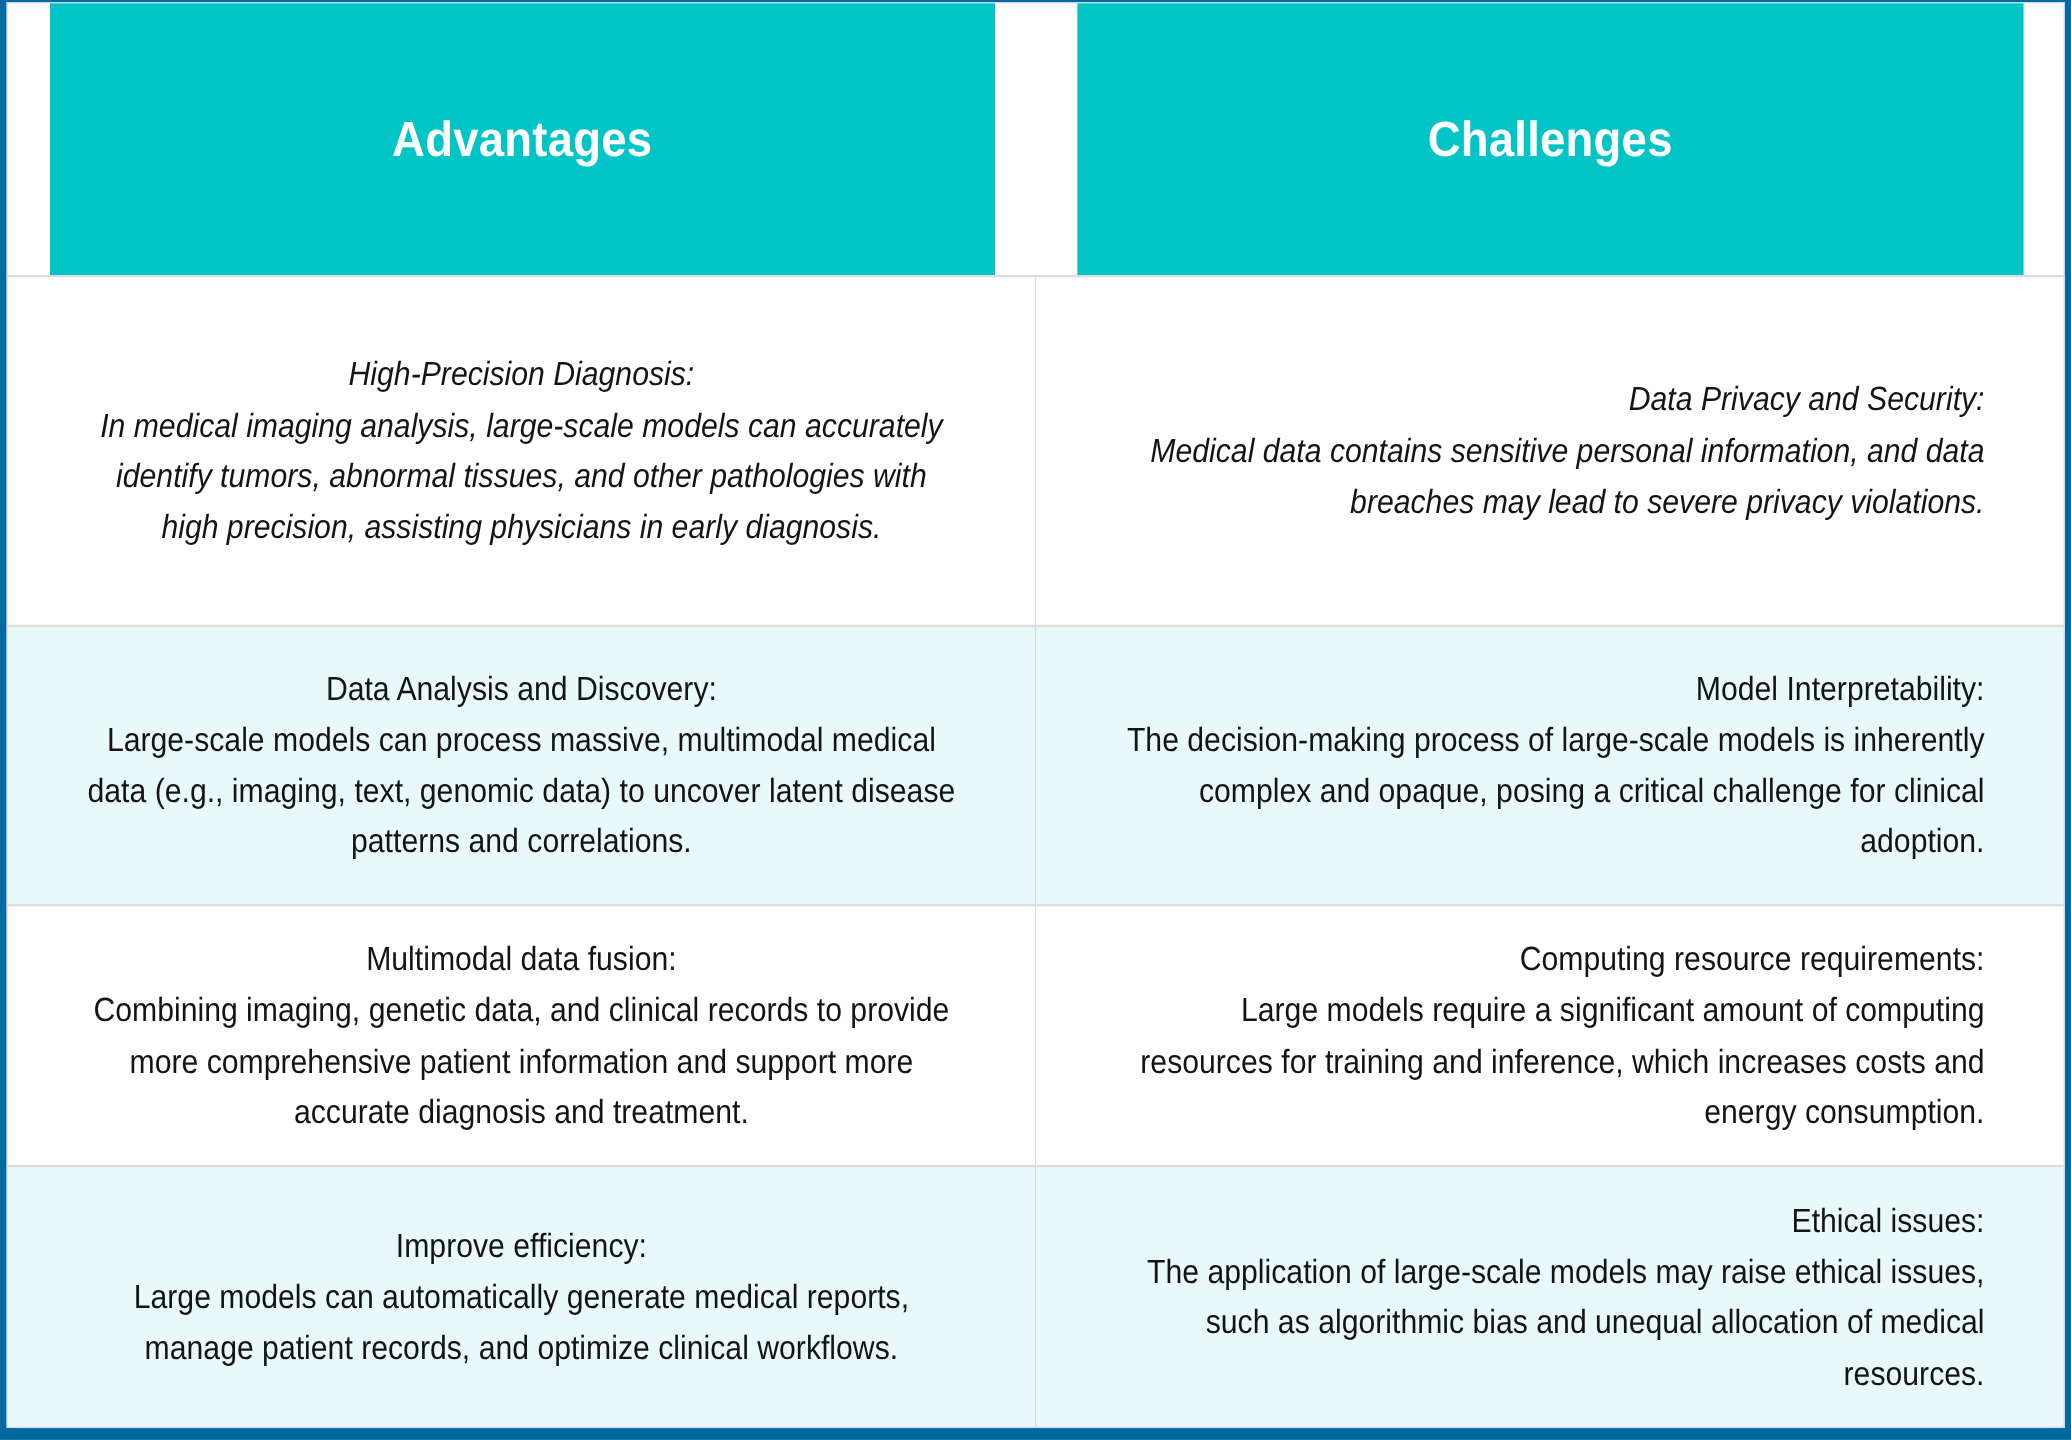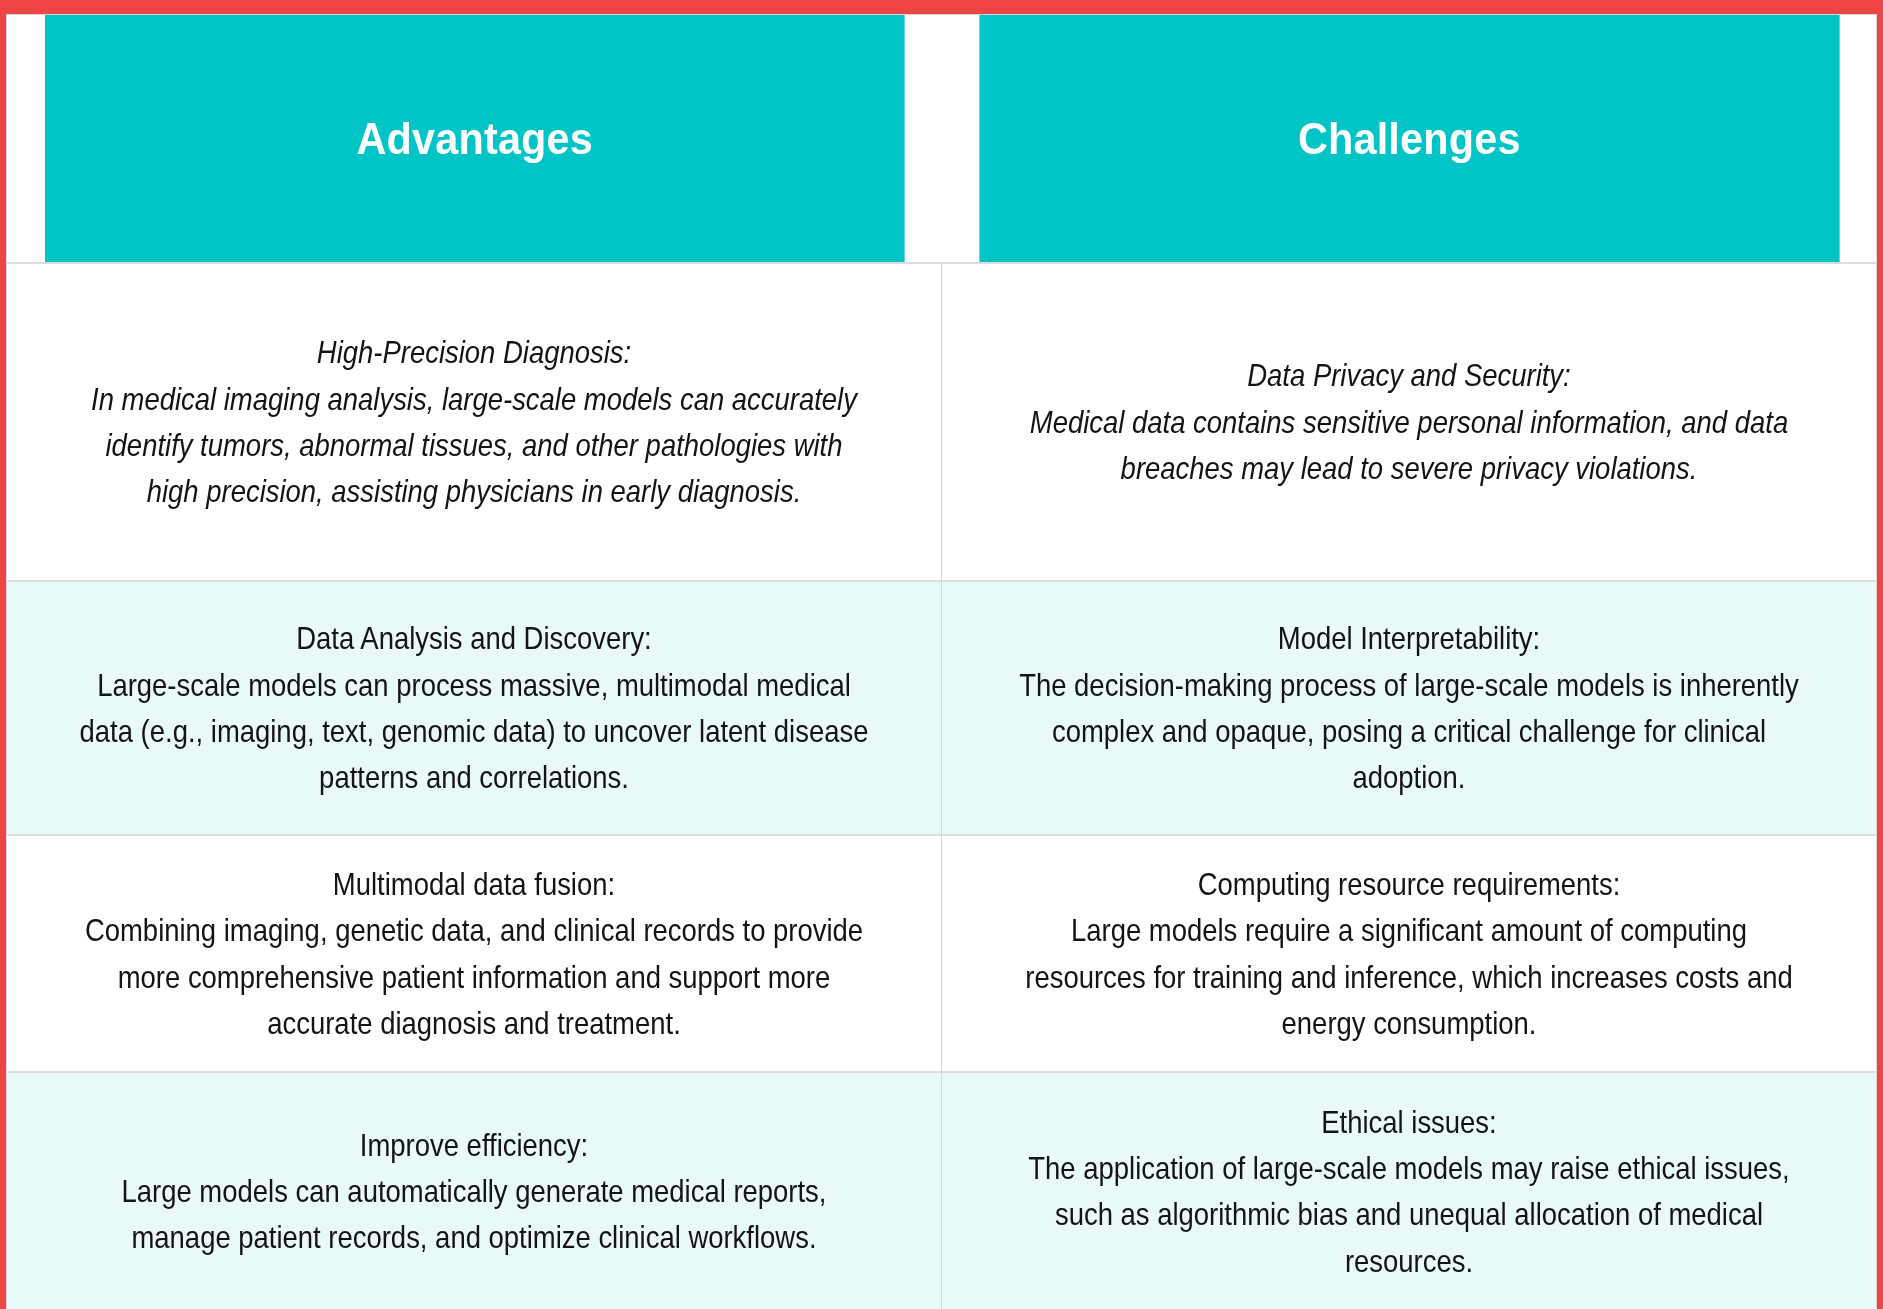--- a/index.html
+++ b/index.html
@@ -12,22 +12,22 @@
     width: 1883px;
     height: 1309px;
     font-family: "Liberation Sans", "DejaVu Sans", sans-serif;
     overflow: hidden;
   }
 
   .table-wrap {
     box-sizing: border-box;
     width: 1883px;
     height: 1309px;
-    padding: 14px 6px 7px 6px;
-    background: #ef4444;
+    padding: 2px 6px 7px 6px;
+    background: #0369a1;
   }
 
   table.comparison-table {
     width: 1871px;
     height: 1296px;
     border-collapse: collapse;
     table-layout: fixed;
     border: 1px solid #d6d6d9;
     background: #ffffff;
   }
@@ -62,20 +62,21 @@
     text-align: center;
     vertical-align: middle;
     color: #141414;
     font-size: 30.5px;
     line-height: 1.52;
     background: #ffffff;
   }
 
   tbody td:last-child {
     border-right: none;
+    text-align: right;
   }
 
   tbody tr.row-alt td {
     background: #e9f8f8;
   }
 
   tbody tr.r1 { height: 299px; font-style: italic; }
   tbody tr.r2 { height: 239px; margin-top: 48px; }
   tbody tr.r3 { height: 191px; }
   tbody tr.r4 { height: 197px; }

